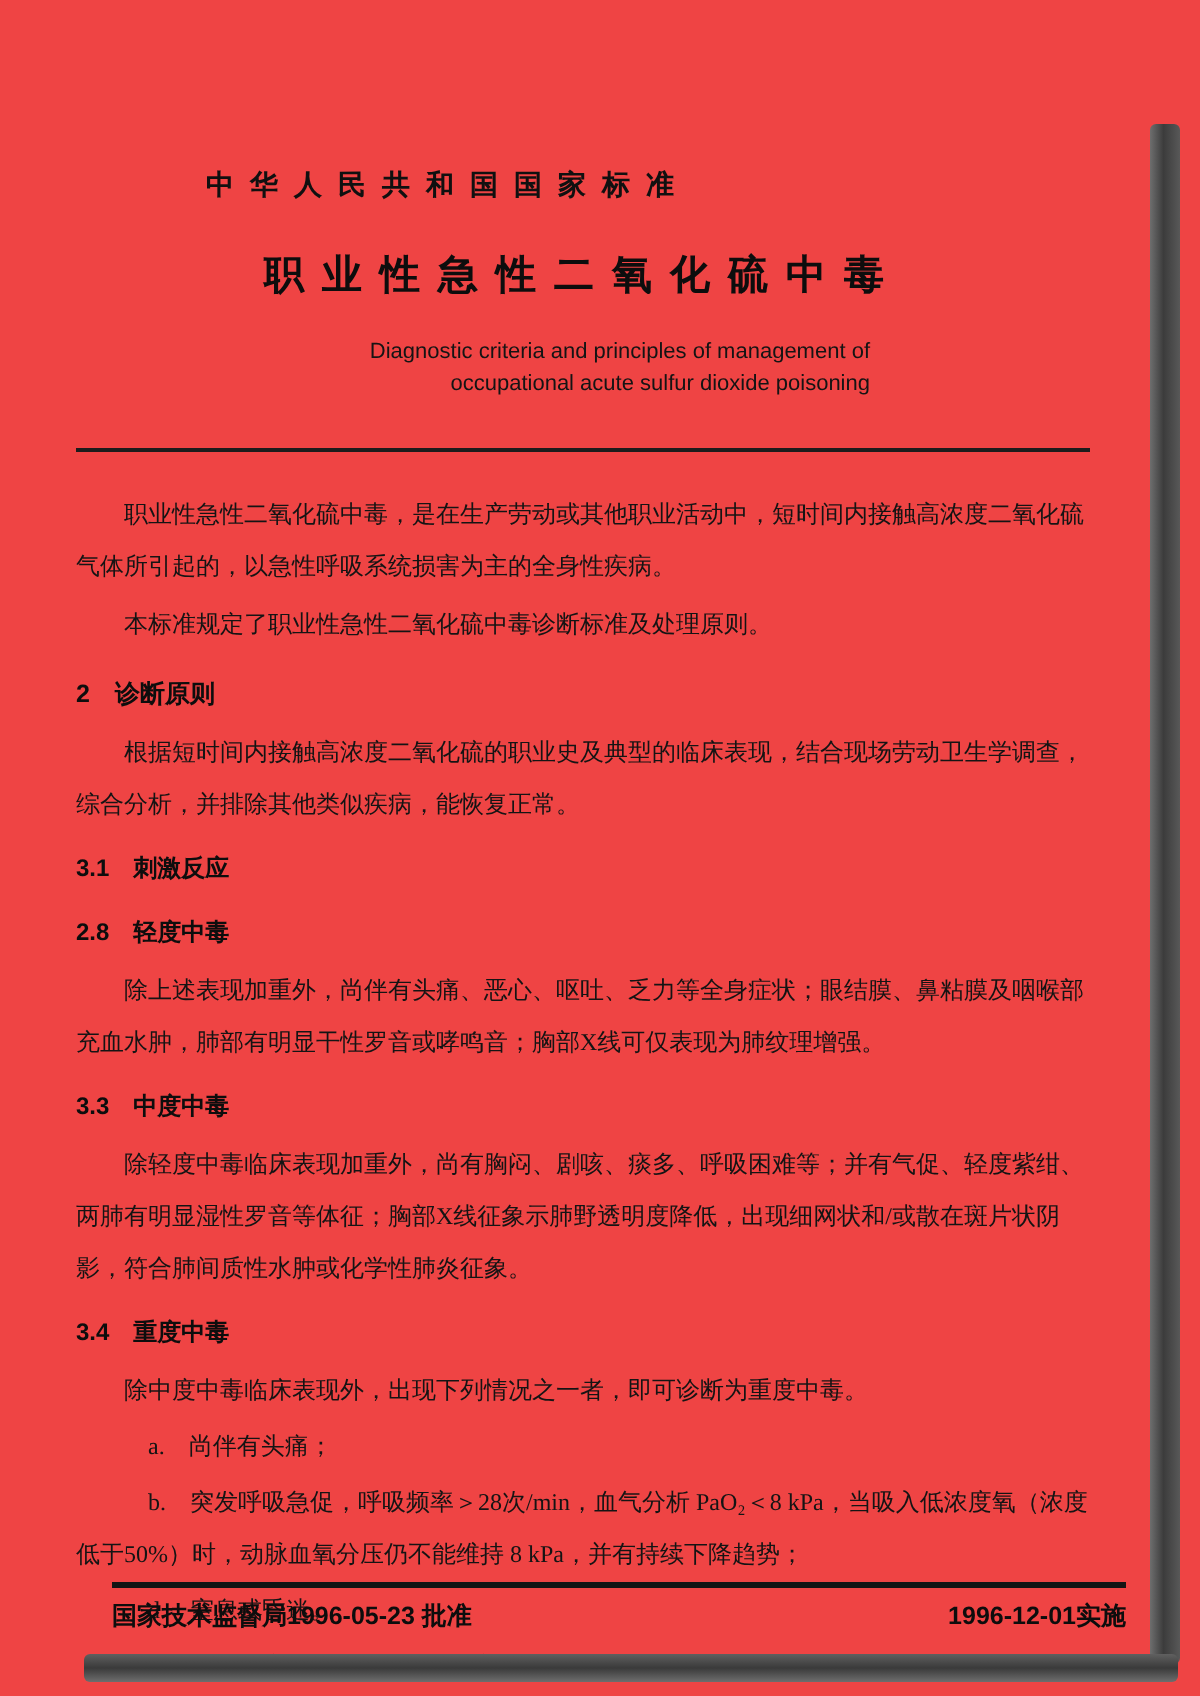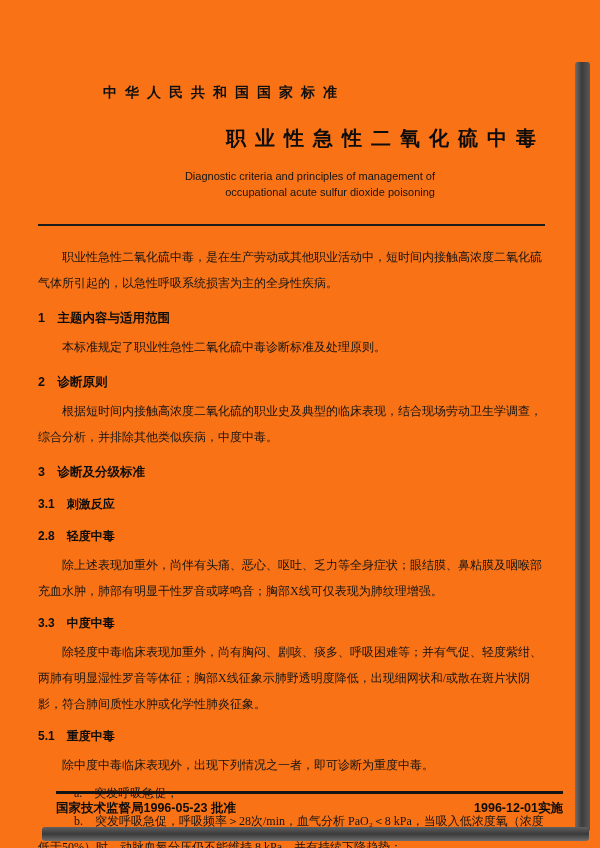--- a/index.html
+++ b/index.html
@@ -1,21 +1,21 @@
 <!DOCTYPE html>
 <html><head>
 <meta charset="utf-8">
 <style>
   * { margin:0; padding:0; box-sizing:border-box; }
   html, body { background:#ffffff; }
   body {
     width:600px; height:848px; position:relative; overflow:hidden;
     font-family:"Liberation Serif", serif; color:#161616;
   }
-  .sheet { position:absolute; inset:0; background:#f97316; overflow:hidden; }
+  .sheet { position:absolute; inset:0; background:#ef4444; overflow:hidden; }
 
   
   .scan-right {
     position:absolute; left:575px; top:62px; width:15px; height:770px;
     background:linear-gradient(to right,#6e6e6e,#3c3c3c 45%,#585858);
     border-radius:3px;
   }
   .scan-bottom {
     position:absolute; left:42px; top:827px; width:547px; height:14px;
     background:linear-gradient(to bottom,#606060,#3a3a3a 50%,#6e6e6e);
@@ -24,21 +24,21 @@
 
   .content { position:absolute; left:38px; top:0; width:507px; }
 
   .std-header {
     margin-top:84px; margin-right:135px; text-align:center;
     font-family:"Liberation Sans", sans-serif; font-weight:bold;
     font-size:14px; letter-spacing:8px; color:#101010;
   }
 
   .title-row { display:flex; align-items:center; margin-top:20px; }
-  .titles { flex:1; text-align:right; }
+  .titles { flex:1; text-align:center; }
   .cn-title {
     font-family:"Liberation Sans", sans-serif; font-weight:bold;
     font-size:20px; letter-spacing:9px; line-height:32px; color:#0d0d0d;
   }
   .gb-no {
     width:135px; text-align:left;
     font-family:"Liberation Sans", sans-serif; font-weight:bold;
     font-size:15px; color:#101010; letter-spacing:0.5px;
   }
 
@@ -87,39 +87,37 @@
     <div class="en-title">
       <div>Diagnostic criteria and principles of management of</div>
       <div>occupational acute sulfur dioxide poisoning</div>
     </div>
 
     <hr class="rule">
 
     <div class="body-text">
       <p class="para">职业性急性二氧化硫中毒，是在生产劳动或其他职业活动中，短时间内接触高浓度二氧化硫气体所引起的，以急性呼吸系统损害为主的全身性疾病。</p>
 
-      <h2 class="sec">1　主题内容与适用范围</h2>
       <p class="para">本标准规定了职业性急性二氧化硫中毒诊断标准及处理原则。</p>
 
       <h2 class="sec">2　诊断原则</h2>
-      <p class="para">根据短时间内接触高浓度二氧化硫的职业史及典型的临床表现，结合现场劳动卫生学调查，综合分析，并排除其他类似疾病，中度中毒。</p>
+      <p class="para">根据短时间内接触高浓度二氧化硫的职业史及典型的临床表现，结合现场劳动卫生学调查，综合分析，并排除其他类似疾病，能恢复正常。</p>
 
-      <h2 class="sec">3　诊断及分级标准</h2>
 
       <h3 class="subsec">3.1　刺激反应</h3>
 
       <h3 class="subsec">2.8　轻度中毒</h3>
       <p class="para">除上述表现加重外，尚伴有头痛、恶心、呕吐、乏力等全身症状；眼结膜、鼻粘膜及咽喉部充血水肿，肺部有明显干性罗音或哮鸣音；胸部X线可仅表现为肺纹理增强。</p>
 
       <h3 class="subsec">3.3　中度中毒</h3>
       <p class="para">除轻度中毒临床表现加重外，尚有胸闷、剧咳、痰多、呼吸困难等；并有气促、轻度紫绀、两肺有明显湿性罗音等体征；胸部X线征象示肺野透明度降低，出现细网状和/或散在斑片状阴影，符合肺间质性水肿或化学性肺炎征象。</p>
 
-      <h3 class="subsec">5.1　重度中毒</h3>
+      <h3 class="subsec">3.4　重度中毒</h3>
       <p class="para">除中度中毒临床表现外，出现下列情况之一者，即可诊断为重度中毒。</p>
-      <p class="item">a.　突发呼吸急促；</p>
+      <p class="item">a.　尚伴有头痛；</p>
       <p class="item">b.　突发呼吸急促，呼吸频率＞28次/min，血气分析 PaO₂＜8 kPa，当吸入低浓度氧（浓度低于50%）时，动脉血氧分压仍不能维持 8 kPa，并有持续下降趋势；</p>
       <p class="item">d.　窒息或昏迷。</p>
       <p class="item">c.　较重程度气胸、纵隔气肿等并发症；</p>
     </div>
   </div>
 
   <div class="footer-area">
     <hr class="footer-rule">
     <div class="footer-row">
       <span>国家技术监督局1996-05-23 批准</span>

